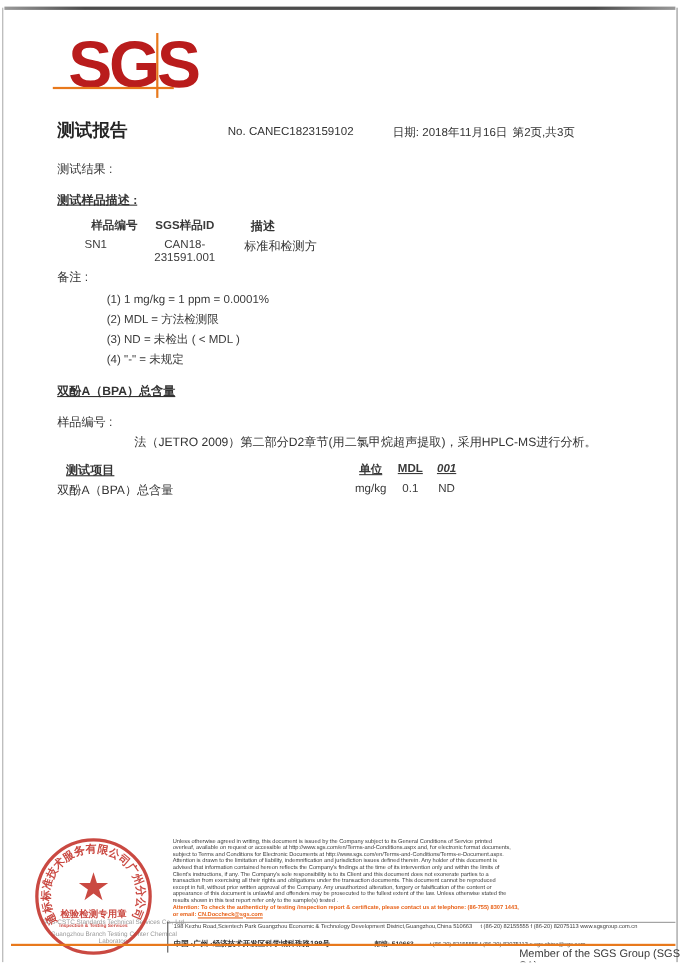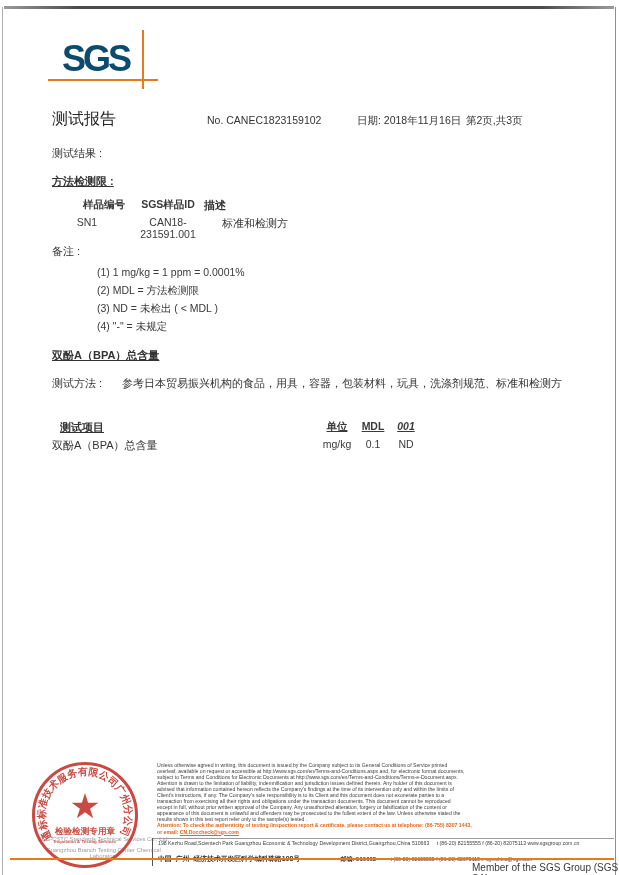--- a/index.html
+++ b/index.html
@@ -4,25 +4,25 @@
 <style>
   html,body{margin:0;padding:0;background:#ffffff;}
   body{font-family:"Liberation Sans","DejaVu Sans",sans-serif;color:#3a3a3a;}
   .page{position:relative;width:619px;height:875px;background:#fff;overflow:hidden;}
   .abs{position:absolute;}
   
   .border-top{left:4px;top:6px;width:610px;height:3px;background:linear-gradient(90deg,#9a9a9a,#4c4c4c 12%,#4c4c4c 88%,#9a9a9a);}
   .border-left{left:2px;top:7px;width:1px;height:868px;background:#aeaeae;}
   .border-right{left:615px;top:7px;width:1px;height:868px;background:#8f8f8f;}
   
-  .logo-text{left:62px;top:37px;font-size:36px;line-height:43px;font-weight:bold;color:#0c4a6e;letter-spacing:-3px;}
+  .logo-text{left:62px;top:37px;font-size:60px;line-height:43px;font-weight:bold;color:#b91c1c;letter-spacing:-3px;}
   .logo-hline{left:48px;top:79px;width:110px;height:2px;background:#e8791c;}
   .logo-vline{left:142px;top:30px;width:2px;height:59px;background:#e8791c;}
   
-  .doc-title{left:52px;top:109px;font-size:16px;font-weight:normal;color:#252525;}
+  .doc-title{left:52px;top:109px;font-size:16px;font-weight:bold;color:#252525;}
   .hmeta{top:114px;font-size:10.5px;color:#333;}
   .label{font-size:11px;color:#333;}
   .bold{font-weight:bold;}
   .und{text-decoration:underline;}
   .ital{font-style:italic;}
   .cell-c{text-align:center;font-size:10.5px;}
   .rem{font-size:10.5px;}
   
   .disc{left:157px;top:762px;width:457px;font-size:5.15px;line-height:6.05px;color:#3d3d3d;}
   .attn{color:#e8641c;font-weight:bold;}
@@ -47,39 +47,39 @@
   <div class="abs logo-hline"></div>
   <div class="abs logo-vline"></div>
 
   <div class="abs doc-title">测试报告</div>
   <div class="abs hmeta" style="left:207px;">No. CANEC1823159102</div>
   <div class="abs hmeta" style="left:357px;">日期: 2018年11月16日</div>
   <div class="abs hmeta" style="left:466px;">第2页,共3页</div>
 
   <div class="abs label" style="left:52px;top:146px;">测试结果 :</div>
 
-  <div class="abs label bold und" style="left:52px;top:174px;">方法检测限 :</div>
+  <div class="abs label bold und" style="left:52px;top:174px;">测试样品描述 :</div>
 
   <div class="abs cell-c bold" style="left:75px;top:198px;width:58px;">样品编号</div>
   <div class="abs cell-c bold" style="left:126px;top:198px;width:84px;">SGS样品ID</div>
-  <div class="abs label bold" style="left:204px;top:198px;">描述</div>
+  <div class="abs label bold" style="left:228px;top:198px;">描述</div>
 
   <div class="abs cell-c" style="left:58px;top:216px;width:58px;">SN1</div>
   <div class="abs cell-c" style="left:126px;top:216px;width:84px;">CAN18-231591.001</div>
   <div class="abs label" style="left:222px;top:216px;">标准和检测方</div>
 
   <div class="abs label" style="left:52px;top:244px;">备注 :</div>
   <div class="abs rem" style="left:97px;top:266px;text-align:right;">(1) 1 mg/kg = 1 ppm = 0.0001%</div>
   <div class="abs rem" style="left:97px;top:284px;">(2) MDL = 方法检测限</div>
   <div class="abs rem" style="left:97px;top:302px;">(3) ND = 未检出 ( &lt; MDL )</div>
   <div class="abs rem" style="left:97px;top:320px;">(4) "-" = 未规定</div>
 
   <div class="abs label bold und" style="left:52px;top:348px;">双酚A（BPA）总含量</div>
-  <div class="abs label" style="left:52px;top:376px;">测试方法 :</div>
-  <div class="abs label" style="left:122px;top:376px;">参考日本贸易振兴机构的食品，用具，容器，包装材料，玩具，洗涤剂规范、标准和检测方</div>
+  <div class="abs label" style="left:52px;top:376px;">样品编号 :</div>
+  <div class="abs label" style="left:122px;top:394px;">法（JETRO 2009）第二部分D2章节(用二氯甲烷超声提取)，采用HPLC-MS进行分析。</div>
 
   <div class="abs label bold und" style="left:60px;top:420px;">测试项目</div>
   <div class="abs cell-c bold und" style="left:320px;top:420px;width:34px;">单位</div>
   <div class="abs cell-c bold und" style="left:356px;top:420px;width:34px;">MDL</div>
   <div class="abs cell-c bold und ital" style="left:390px;top:420px;width:32px;">001</div>
 
   <div class="abs label" style="left:52px;top:438px;">双酚A（BPA）总含量</div>
   <div class="abs cell-c" style="left:320px;top:438px;width:34px;">mg/kg</div>
   <div class="abs cell-c" style="left:356px;top:438px;width:34px;">0.1</div>
   <div class="abs cell-c" style="left:390px;top:438px;width:32px;">ND</div>

